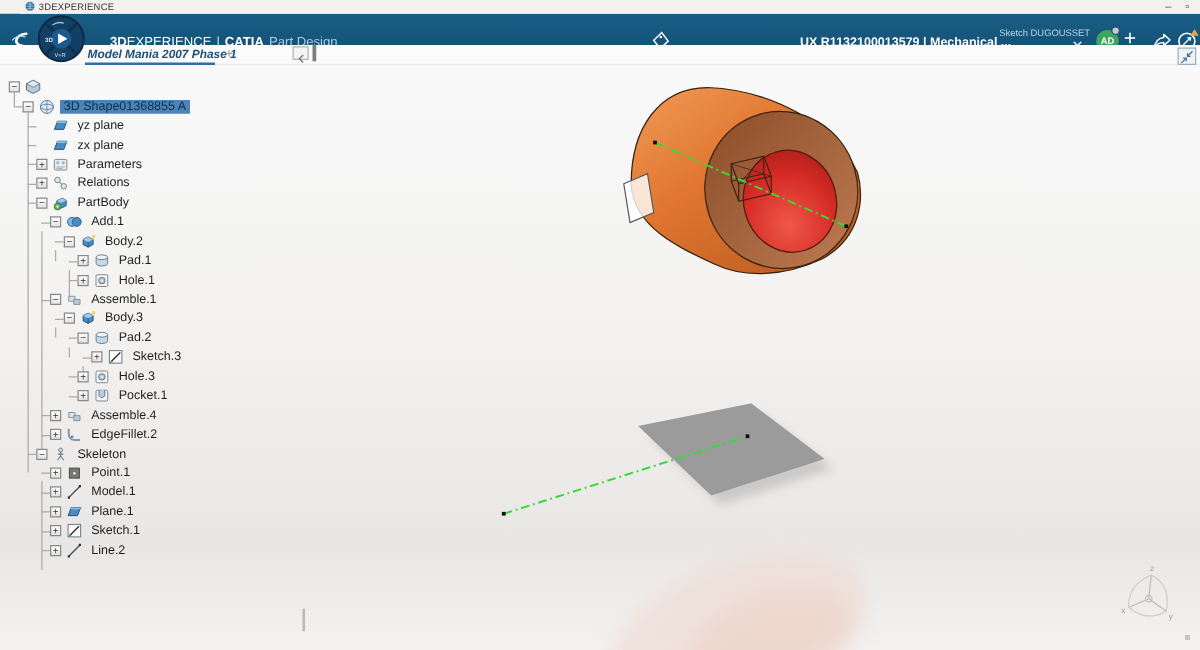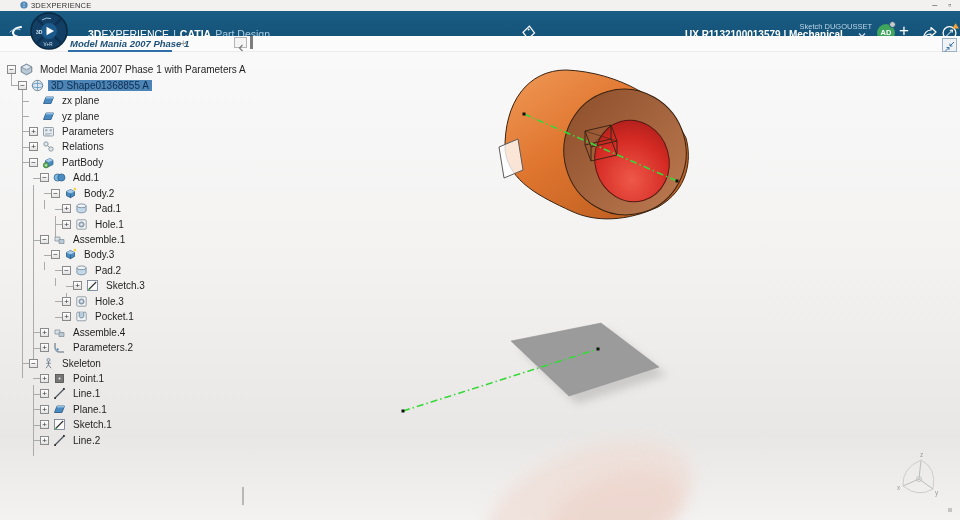--- a/index.html
+++ b/index.html
@@ -26,21 +26,21 @@
   .brand .suffix { color:#a9cde2; margin-left:4px; }
   .searchwrap { position:absolute; left:344px; top:14px; width:168px; height:17px;
     background:#fff; border-radius:2px; z-index:6; display:flex; align-items:center; }
   .searchwrap input { flex:1; border:none; outline:none; font-size:9px; padding:0 4px 0 6px;
     font-family:"Liberation Sans",sans-serif; color:#333; background:transparent; }
   .searchwrap input::placeholder { color:#9a9a9a; }
   .mag { margin-right:4px; flex:0 0 auto; }
   .tagicon { position:absolute; left:520px; top:13px; z-index:6; }
   .user-name { position:absolute; left:700px; top:11px; width:172px; text-align:right;
     font-size:7.5px; color:#b9d4e6; z-index:6; }
-  .user-context { position:absolute; left:640px; top:18px; width:214px; text-align:right;
+  .user-context { position:absolute; left:640px; top:18px; width:214px; 
     font-size:10px; font-weight:bold; color:#fff; z-index:6; white-space:nowrap; }
   .chev { position:absolute; left:858px; top:21px; z-index:6; }
   .avatar { position:absolute; left:877px; top:13px; width:18px; height:18px; border-radius:50%;
     background:#3fa45c; color:#fff; font-size:7.5px; font-weight:bold; text-align:center;
     line-height:18px; z-index:6; }
   .avatar-badge { position:absolute; left:889px; top:10px; width:7px; height:7px; border-radius:50%;
     background:#c9c9c9; border:1px solid #155379; z-index:7; }
   .hdr-plus { position:absolute; left:899px; top:10px; font-size:17px; font-weight:300; color:#fff; z-index:6; }
   .shareicon { position:absolute; left:921px; top:14px; z-index:6; }
   .helpicon { position:absolute; left:941px; top:11px; z-index:6; }
@@ -248,52 +248,51 @@
     <div class="vline" style="left:33px;top:323px;height:71px"></div>
     <div id="tree-rows">
         <div class="trow" style="--lo: 7px;">
           <span class="expander">−</span>
           <span class="ticon">
             <svg width="13" height="13" viewBox="0 0 13 13">
               <path d="M6.5 1.2 11.8 4v5L6.5 11.8 1.2 9V4z" fill="#b9c9d6" stroke="#5d6f7e" stroke-width=".8"></path>
               <path d="M6.5 1.2 11.8 4 6.5 6.8 1.2 4z" fill="#dde8f0" stroke="#5d6f7e" stroke-width=".6"></path>
             </svg>
           </span>
-          <span class="tlabel">Model Mania 2007 Phase 1 with Parameters A</span>
         </div>
         <div class="trow has-stub" style="--lo: 18px;">
           <span class="expander">−</span>
           <span class="ticon">
             <svg width="13" height="13" viewBox="0 0 13 13">
               <circle cx="6.5" cy="6.5" r="5.2" fill="#dce6ee" stroke="#6a7a88" stroke-width=".8"></circle>
               <ellipse cx="6.5" cy="6.5" rx="5.2" ry="2.1" fill="none" stroke="#4a86b8" stroke-width=".7"></ellipse>
               <path d="M6.5 1.3v10.4" stroke="#4a86b8" stroke-width=".6"></path>
             </svg>
           </span>
           <span class="tlabel sel">3D Shape01368855 A</span>
         </div>
         <div class="trow has-stub" style="--lo: 29px;">
           <span class="spacer"></span>
           <span class="ticon">
             <svg width="13" height="13" viewBox="0 0 13 13">
               <path d="M1.5 9.5 4 3h7.5L9 9.5z" fill="#4a8ac2" stroke="#27567f" stroke-width=".8"></path>
               <path d="M4 3h7.5l-.6 1.4H3.5z" fill="#8fc0e4"></path>
             </svg>
           </span>
-          <span class="tlabel">zx plane</span>
+          <span class="tlabel">yz plane</span>
         </div>
         <div class="trow has-stub" style="--lo: 29px;">
           <span class="spacer"></span>
           <span class="ticon">
             <svg width="13" height="13" viewBox="0 0 13 13">
               <path d="M1.5 9.5 4 3h7.5L9 9.5z" fill="#4a8ac2" stroke="#27567f" stroke-width=".8"></path>
               <path d="M4 3h7.5l-.6 1.4H3.5z" fill="#8fc0e4"></path>
             </svg>
           </span>
-          <span class="tlabel">yz plane</span>
+          <span class="tlabel">zx plane</span>
         </div>
         <div class="trow has-stub" style="--lo: 29px;">
           <span class="expander">+</span>
           <span class="ticon">
             <svg width="13" height="13" viewBox="0 0 13 13">
               <rect x="1.5" y="2.5" width="10" height="8.5" rx="1" fill="#e9edf0" stroke="#7d8a94" stroke-width=".8"></rect>
               <circle cx="4.3" cy="5.2" r="1.2" fill="#9fb0bd"></circle>
               <circle cx="8.7" cy="5.2" r="1.2" fill="#9fb0bd"></circle>
               <path d="M3 8.6h7M3 9.9h5" stroke="#9fb0bd" stroke-width=".8"></path>
             </svg>
@@ -441,21 +440,21 @@
           <span class="tlabel">Assemble.4</span>
         </div>
         <div class="trow has-stub" style="--lo: 40px;">
           <span class="expander">+</span>
           <span class="ticon">
             <svg width="13" height="13" viewBox="0 0 13 13">
               <path d="M11 11H6.8C4 11 2 9 2 6.2V2" fill="none" stroke="#8a97a2" stroke-width="1.6"></path>
               <circle cx="4.6" cy="8.4" r="1.1" fill="#4a86b8"></circle>
             </svg>
           </span>
-          <span class="tlabel">Parameters.2</span>
+          <span class="tlabel">EdgeFillet.2</span>
         </div>
         <div class="trow has-stub" style="--lo: 29px;">
           <span class="expander">−</span>
           <span class="ticon">
             <svg width="13" height="13" viewBox="0 0 13 13">
               <circle cx="6.5" cy="3" r="1.6" fill="#cfd8e0" stroke="#6a7a88" stroke-width=".7"></circle>
               <path d="M6.5 4.6v3.2M4 11.2 6.5 7.8 9 11.2M4.3 6.3h4.4" stroke="#6a7a88" stroke-width=".9" fill="none"></path>
             </svg>
           </span>
           <span class="tlabel">Skeleton</span>
@@ -472,21 +471,21 @@
         </div>
         <div class="trow has-stub" style="--lo: 40px;">
           <span class="expander">+</span>
           <span class="ticon">
             <svg width="13" height="13" viewBox="0 0 13 13">
               <path d="M2 11 11 2" stroke="#4a5560" stroke-width="1.2"></path>
               <rect x="1.2" y="10.2" width="1.8" height="1.8" fill="#333"></rect>
               <rect x="10" y="1" width="1.8" height="1.8" fill="#333"></rect>
             </svg>
           </span>
-          <span class="tlabel">Line.1</span>
+          <span class="tlabel">Model.1</span>
         </div>
         <div class="trow has-stub" style="--lo: 40px;">
           <span class="expander">+</span>
           <span class="ticon">
             <svg width="13" height="13" viewBox="0 0 13 13">
               <path d="M1.5 9.5 4 3h7.5L9 9.5z" fill="#4a8ac2" stroke="#27567f" stroke-width=".8"></path>
               <path d="M4 3h7.5l-.6 1.4H3.5z" fill="#8fc0e4"></path>
             </svg>
           </span>
           <span class="tlabel">Plane.1</span>

